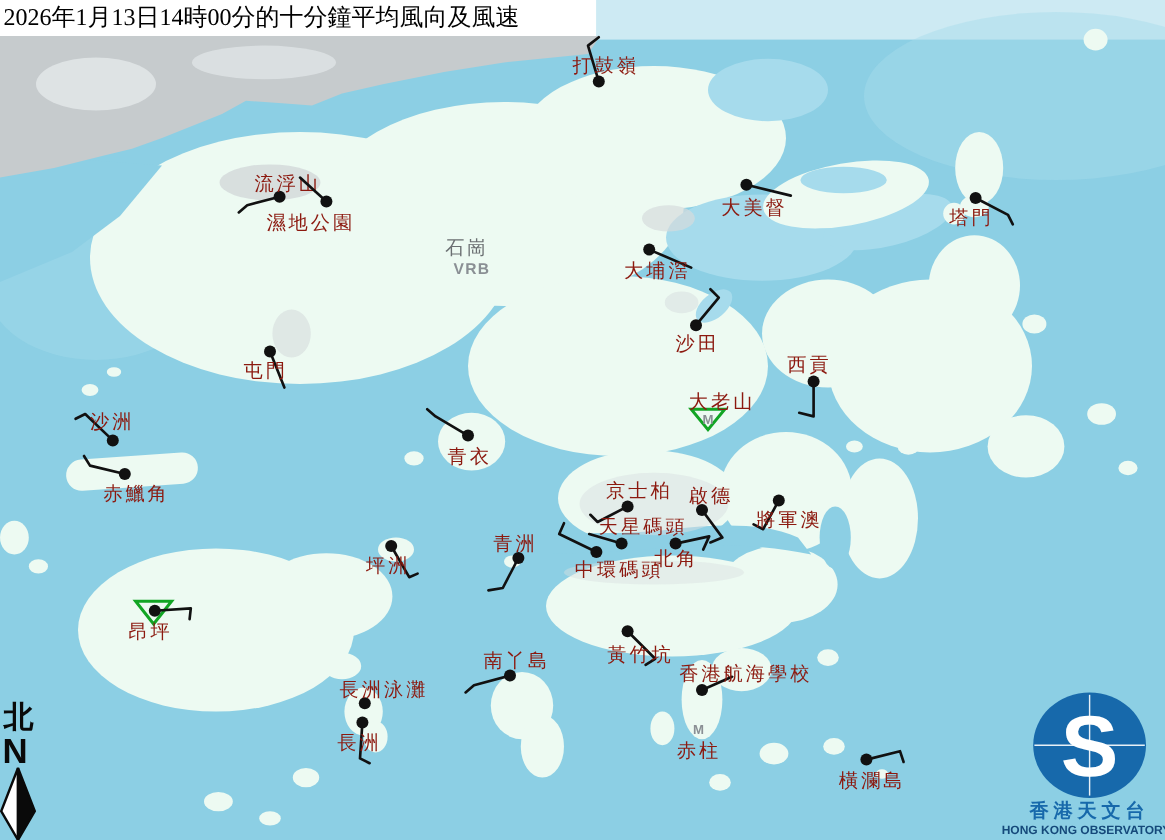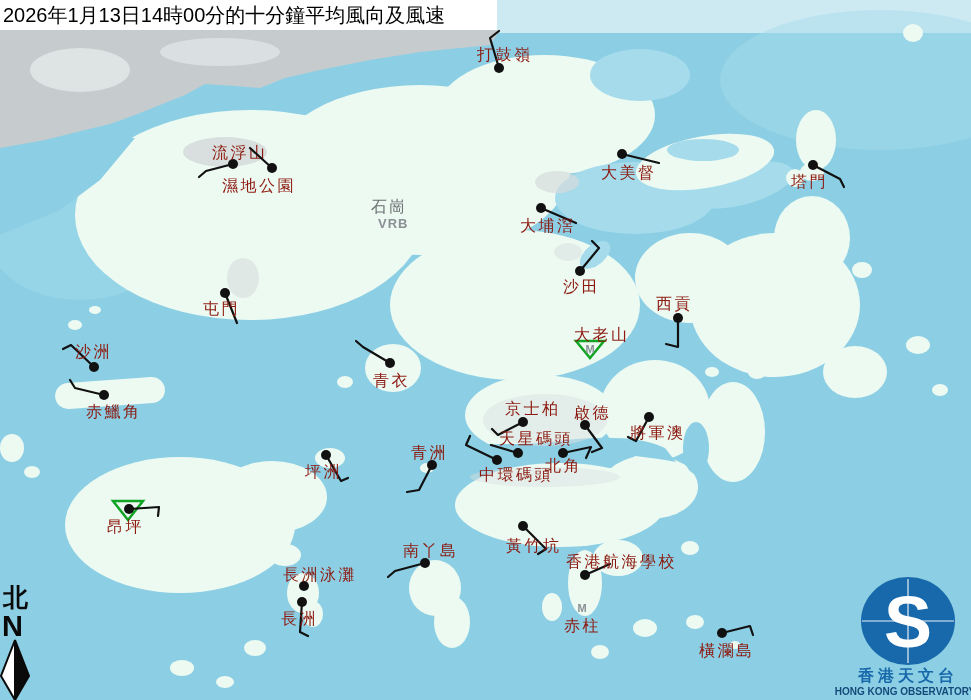--- a/index.html
+++ b/index.html
@@ -1,20 +1,20 @@
 <!DOCTYPE html>
 <html><head>
 <meta charset="utf-8">
 <style>
   html,body{margin:0;padding:0;background:#666;}
   .map-wrap{position:relative;width:971px;height:700px;overflow:hidden;
     font-family:"DejaVu Serif",serif;background:#8ccfe4;}
   .map-wrap svg{position:absolute;top:0;left:0;}
   .titlebar{position:absolute;top:0;left:0;width:497px;height:30px;background:#ffffff;
-    font-family:Liberation Sans, sans-serif;font-size:20px;color:#000;line-height:30px;
+    font-family:Liberation Serif, serif;font-size:20px;color:#000;line-height:30px;
     padding-left:3px;box-sizing:border-box;white-space:nowrap;overflow:hidden;z-index:5;}
   .sea{fill:#8ccfe4;}
   .sealight{fill:#cdeaf3;}
   .shallow{fill:#a6dbec;}
   .land{fill:#edfaf2;}
   .urban{fill:#c6cbcd;}
   .slabel{font-family:"DejaVu Serif",serif;font-size:16px;fill:#8c190f;letter-spacing:2.5px;}
   .slabel.gray{fill:#6b6f72;}
   .subtext{font-family:"Liberation Sans",sans-serif;font-size:13px;font-weight:bold;
     fill:#8a8f94;letter-spacing:1px;}

